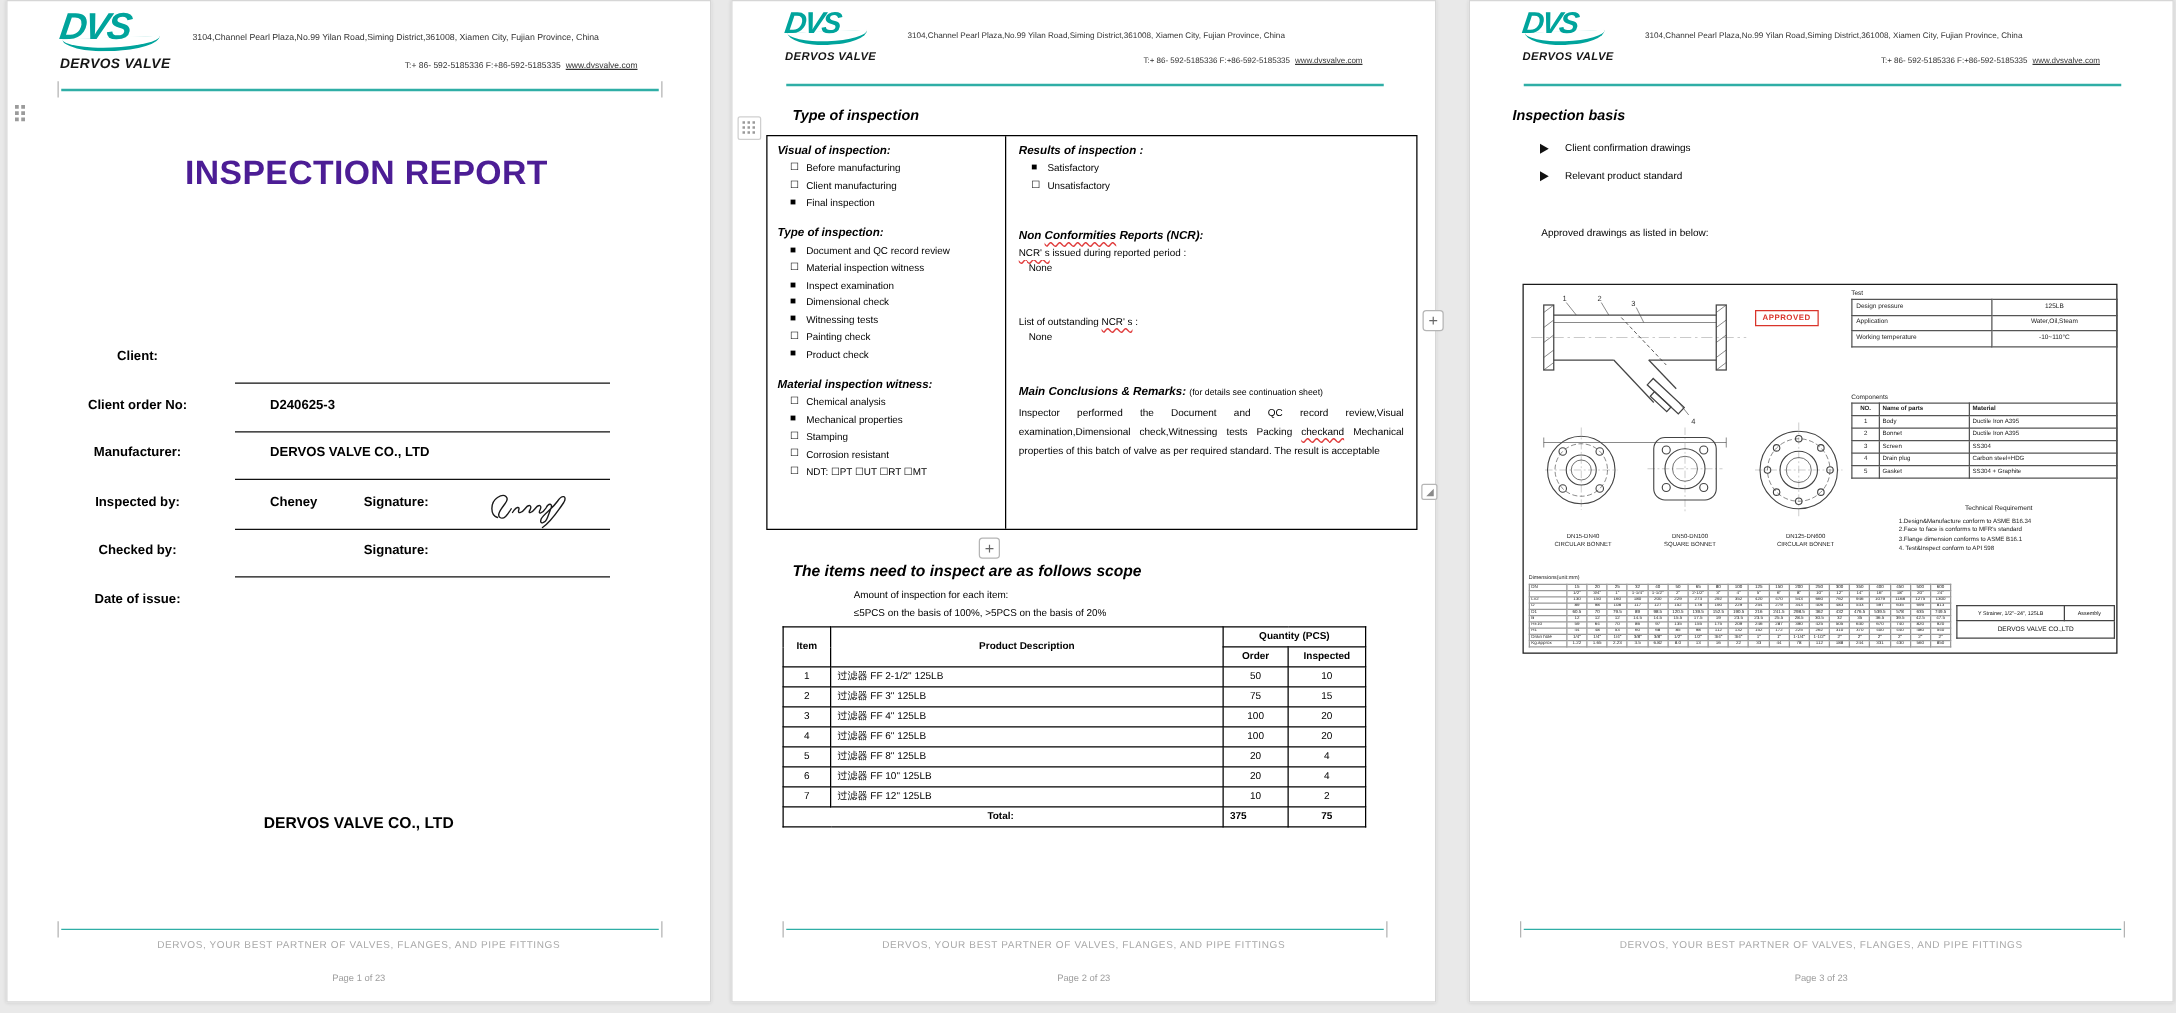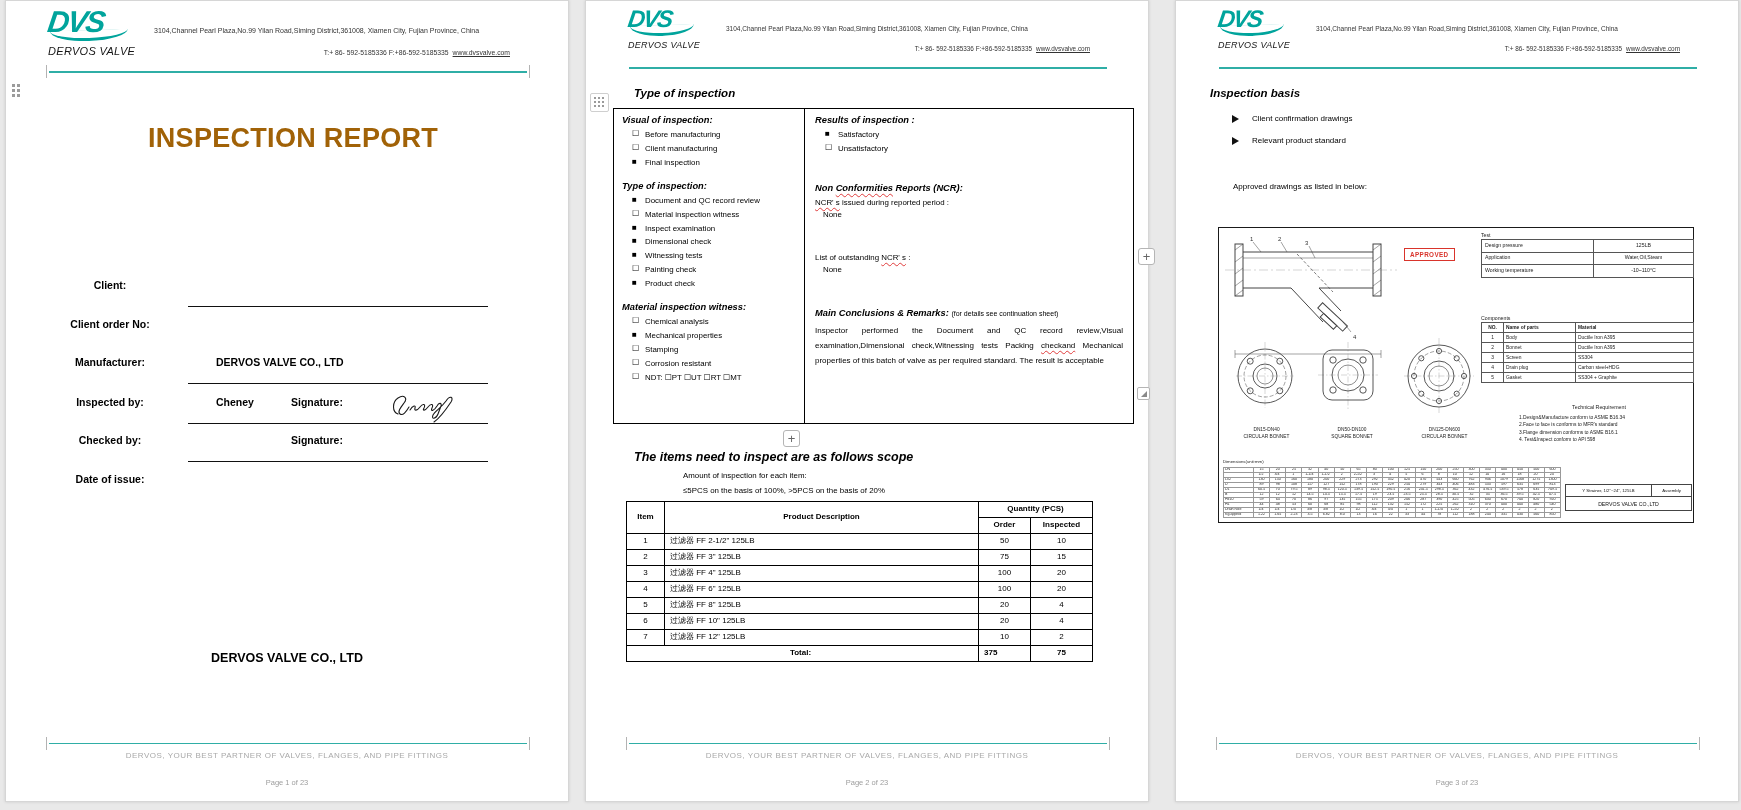--- a/index.html
+++ b/index.html
@@ -7,37 +7,37 @@
   .page{position:absolute;top:0;height:802px;width:564px;background:#fff;border:1px solid #d6d6d6;box-sizing:border-box;box-shadow:0 0 3px rgba(0,0,0,.12);}
   #p1{left:5px;} #p2{left:585px;} #p3{left:1175px;}
 
   
   .hdr{position:absolute;left:0;top:0;right:0;height:80px;}
   .logo{position:absolute;left:42px;top:6px;width:100px;}
   .logo-top{font-size:30px;font-weight:900;font-style:italic;color:#00A49C;letter-spacing:-2px;transform:skewX(-8deg);line-height:1;}
   .hdr--sm .logo-top{font-size:24px;}
   .swoosh{width:78px;height:8px;border-bottom:3.2px solid #00A49C;border-radius:50% / 0 0 100% 100%;margin:-7px 0 0 2px;transform:rotate(-2deg);}
   .hdr--sm .swoosh{width:64px;margin-top:-6px;}
-  .logo-sub{font-size:11px;font-weight:400;font-style:italic;color:#161616;margin-top:4px;letter-spacing:.3px;white-space:nowrap;}
+  .logo-sub{font-size:11px;font-weight:700;font-style:italic;color:#161616;margin-top:4px;letter-spacing:.3px;white-space:nowrap;}
   .hdr--sm .logo-sub{font-size:9px;}
   .addr{position:absolute;left:148px;top:26px;font-size:7px;color:#333;white-space:nowrap;}
   .hdr--sm .addr{left:140px;top:24px;font-size:6.5px;}
   .contact{position:absolute;right:58px;top:48px;font-size:6.8px;color:#333;white-space:nowrap;}
   .hdr--sm .contact{top:44px;font-size:6.4px;}
   .contact .web{text-decoration:underline;margin-left:4px;}
   .hrule{position:absolute;left:43px;width:478px;border-top:2px solid #2FAEA6;}
   .hrule--hdr1{top:70px;} .hrule--hdr2{top:66px;} .hrule--foot{top:742px;border-top-width:1.6px;}
   .tick{position:absolute;width:1px;height:13px;background:#b3b3b3;}
 
   
   .tagline{position:absolute;top:750px;left:0;right:0;text-align:center;font-size:8px;color:#A9A9A9;letter-spacing:.5px;}
   .pagenum{position:absolute;top:777px;left:0;right:0;text-align:center;font-size:7.5px;color:#9d9d9d;}
 
   
-  .p1-title{position:absolute;left:142px;top:122px;font-size:27px;font-weight:800;letter-spacing:.3px;color:#a16207;}
+  .p1-title{position:absolute;left:142px;top:122px;font-size:27px;font-weight:800;letter-spacing:.3px;color:#4c1d95;}
   .para-handle{position:absolute;left:6px;top:83px;display:grid;grid-template-columns:repeat(2,5px);grid-auto-rows:5px;}
   .para-handle i{width:3px;height:3px;background:#9b9b9b;display:block;}
   .form{position:absolute;left:0;top:271px;right:0;}
   .frow{position:absolute;left:0;width:100%;height:38px;}
   .flabel{position:absolute;left:0;width:176px;text-align:center;font-weight:bold;font-size:10.5px;top:7px;padding-left:16px;}
   .fline{position:absolute;left:182px;width:300px;top:0;height:34px;border-bottom:1.4px solid #111;}
   .fval{position:absolute;left:28px;top:7px;font-weight:bold;font-size:10.5px;white-space:nowrap;}
   .flabel2{position:absolute;left:103px;top:7px;font-weight:bold;font-size:10.5px;}
   .sig{position:absolute;left:200px;bottom:-3px;}
   .company{position:absolute;top:650px;left:0;right:0;text-align:center;font-weight:bold;font-size:12.5px;}
@@ -135,20 +135,23 @@
 
   <div class="form">
     <div class="frow" style="top:0;">
       <div class="flabel">Client:</div>
       <div class="fline">
           <span class="fval"></span>
         </div>
     </div>
     <div class="frow" style="top:39px;">
       <div class="flabel">Client order No:</div>
+      <div class="fline">
+          <span class="fval">D240625-3</span>
+        </div>
     </div>
     <div class="frow" style="top:77px;">
       <div class="flabel">Manufacturer:</div>
       <div class="fline">
           <span class="fval">DERVOS VALVE CO., LTD</span>
         </div>
     </div>
     <div class="frow" style="top:117px;">
       <div class="flabel">Inspected by:</div>
       <div class="fline">

